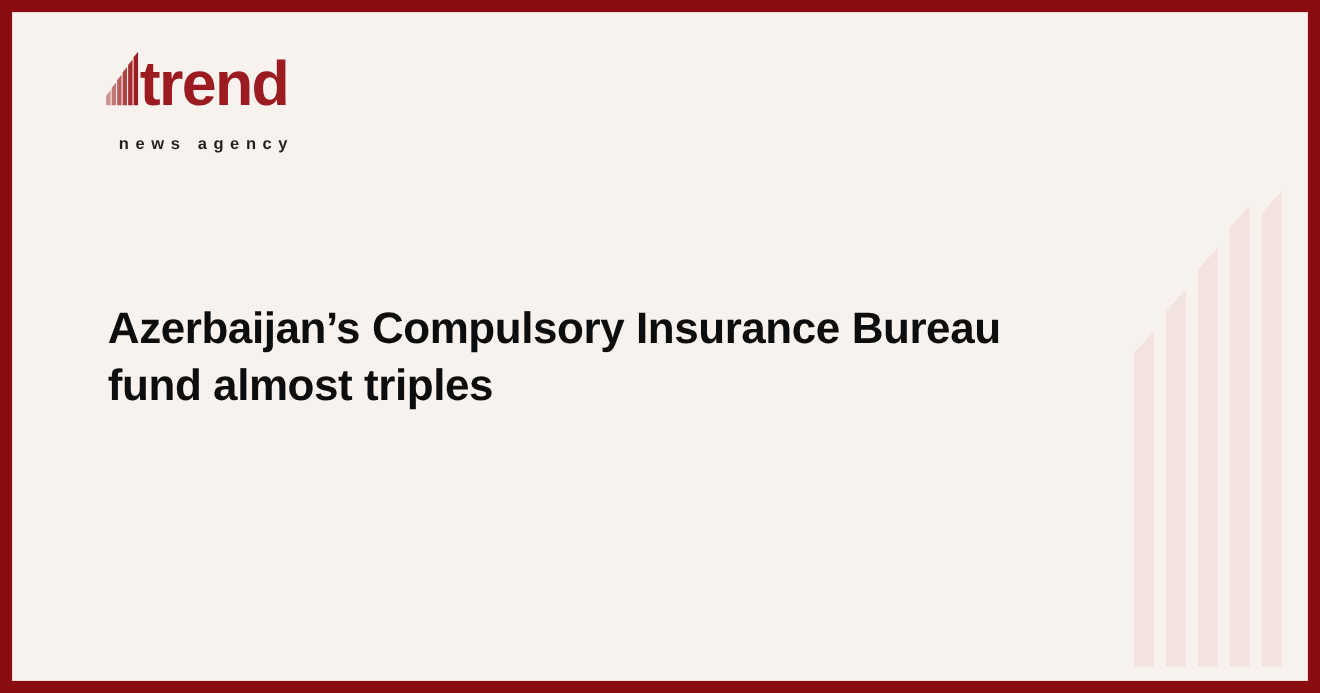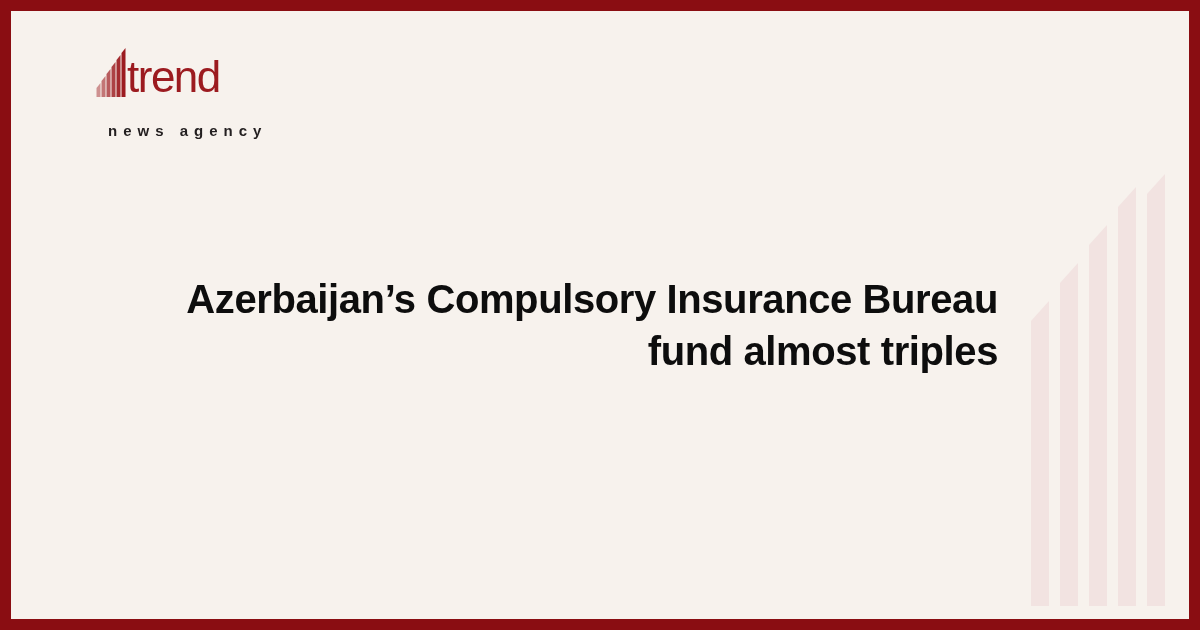--- a/index.html
+++ b/index.html
@@ -56,23 +56,23 @@
     align-items: flex-end;
     height: 62px;
   }
   .logo-mark {
     display: block;
     margin-right: 1px;
     margin-bottom: 1px;
   }
   .logo-word {
     font-family: "Liberation Sans", sans-serif;
-    font-size: 44px;
+    font-size: 57px;
     line-height: 57px;
-    font-weight: 400;
+    font-weight: 700;
     letter-spacing: -1.5px;
     color: #9c1b20;
     white-space: nowrap;
     transform: translateY(3px);
   }
   .logo-sub {
     margin-top: 20px;
     margin-left: 12px;
     font-family: "Liberation Sans", sans-serif;
     font-size: 15px;
@@ -88,21 +88,20 @@
     top: 262px;
     left: 87px;
     width: 900px;
     margin: 0;
     font-family: "Liberation Sans", sans-serif;
     font-size: 40px;
     line-height: 52px;
     font-weight: 700;
     letter-spacing: -0.4px;
     color: #0d0d0d;
-    text-align: right;
   }
 </style>
 </head>
 <body>
 
 <div class="card">
   <div class="card-inner">
 
     <div class="deco-bars">
       <svg width="152" height="433" viewBox="0 0 152 433" xmlns="http://www.w3.org/2000/svg" aria-hidden="true">

